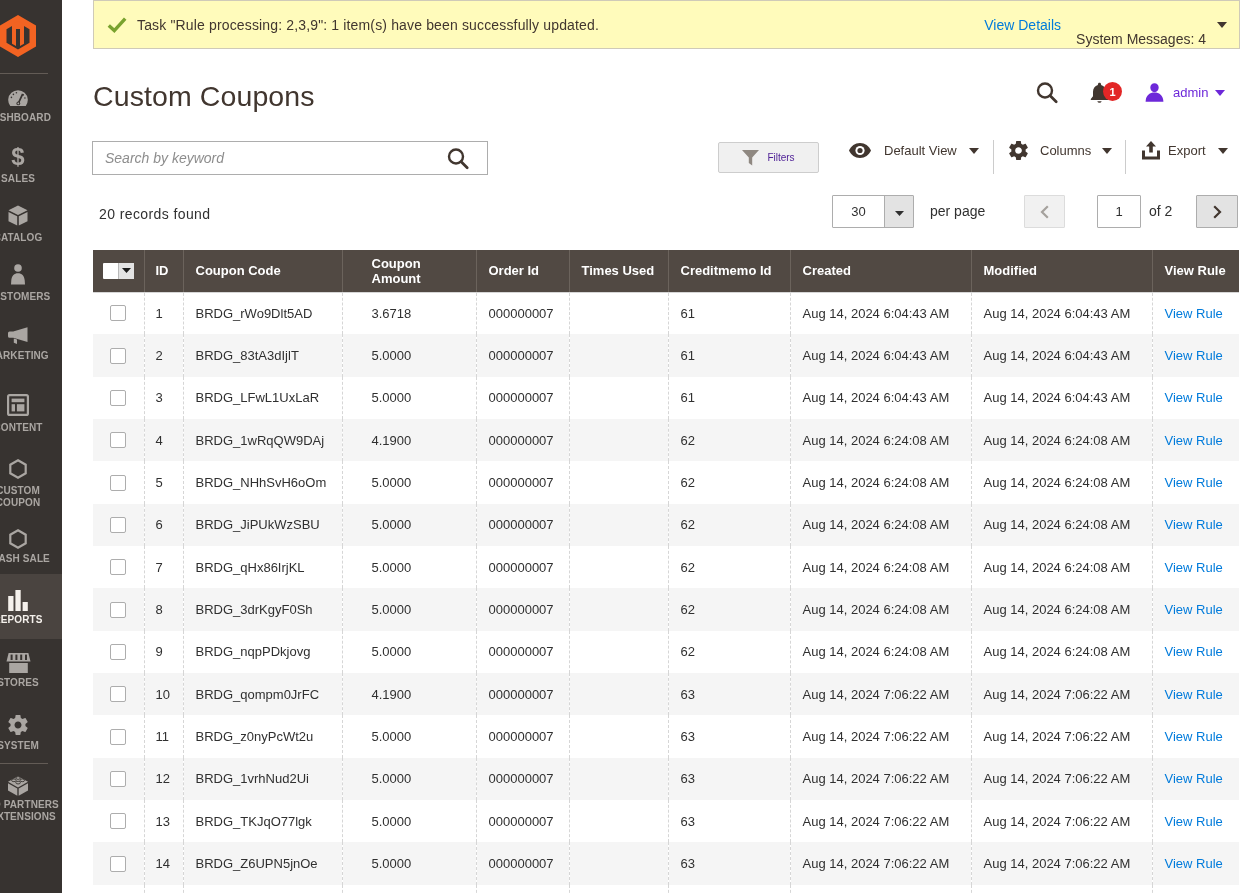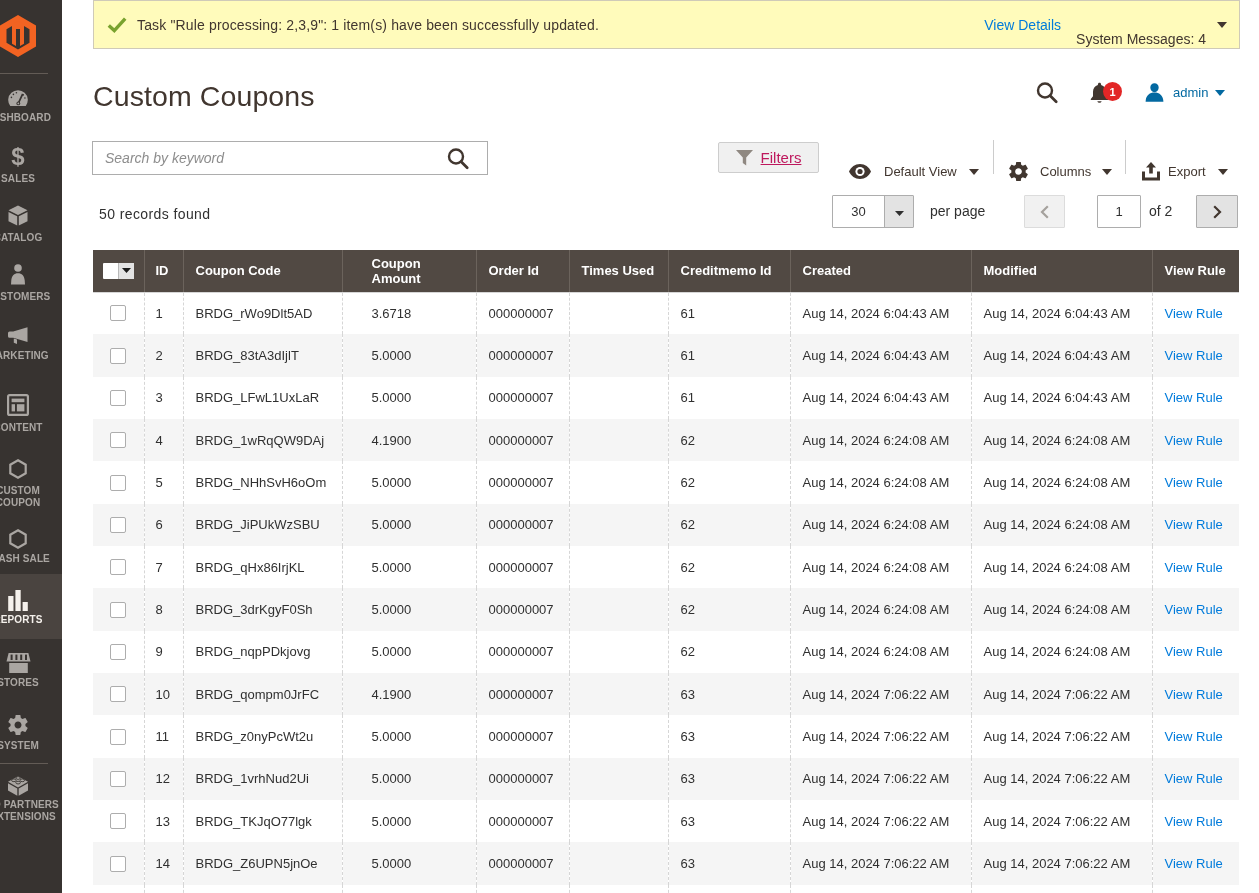--- a/index.html
+++ b/index.html
@@ -46,37 +46,37 @@
   .msg-sys-label { font-size:14px; color:#41362f;margin-top:28px; }
   .msg-sys .caret { margin-left:11px; color:#41362f; display:flex; }
 
   
   .page-title { position:absolute; left:31px; top:82px; font-size:28.5px; font-weight:400; line-height:1; color:#41362f; letter-spacing:0.1px; }
   .hdr-search { position:absolute; left:973px; top:81px; width:24px; height:24px; color:#41362f; cursor:pointer; }
   .hdr-notif { position:absolute; left:1027px; top:82px; width:34px; height:23px; cursor:pointer; }
   .hdr-bell { position:absolute; left:0; top:0; color:#41362f; }
   .hdr-badge { position:absolute; left:14px; top:0; width:19px; height:19px; background:#e22626; border-radius:50%;
     color:#fff; font-size:11px; font-weight:bold; display:flex; align-items:center; justify-content:center; }
-  .hdr-admin { position:absolute; left:1082px; top:82px; height:21px; display:flex; align-items:center; cursor:pointer; color:#0369a1; }
+  .hdr-admin { position:absolute; left:1082px; top:82px; height:21px; display:flex; align-items:center; cursor:pointer; color:#6d28d9; }
   .hdr-admin .usr { display:flex; margin-right:8px; }
   .hdr-admin .nm { font-size:13px; }
   .hdr-admin .caret { margin-left:7px; display:flex; }
 
   
   .search-box { position:absolute; left:30px; top:141px; width:396px; height:34px; border:1px solid #adadad; background:#fff; }
   .search-box input { width:100%; height:100%; border:0; outline:none; padding:0 40px 0 12px; font-family:inherit; font-size:14px; color:#303030; background:transparent; }
   .search-box input::placeholder { font-style:italic; color:#8d8d8d; letter-spacing:0; opacity:1; }
   .search-box .mag { position:absolute; right:17px; top:5px; color:#41362f; cursor:pointer; }
 
   .filters-btn { position:absolute; left:656px; top:142px; width:101px; height:31px; background:#f0f0f0; border:1px solid #cdcdcd;
     border-radius:2px; display:flex; align-items:center; justify-content:center; cursor:default; }
   .filters-btn .fun { display:flex; color:#8f8881; margin-right:8px; }
-  .filters-btn .fl { font-size:15px; color:#be185d;text-decoration:underline; }
-
-  .tb-group { position:absolute; top:156px; height:31px; display:flex; align-items:center; cursor:pointer; color:#41362f; }
+  .filters-btn .fl { font-size:10px; color:#4c1d95; }
+
+  .tb-group { position:absolute; top:135px; height:31px; display:flex; align-items:center; cursor:pointer; color:#41362f; }
   .tb-view { left:787px; }
   .tb-columns { left:945px; }
   .tb-export { left:1080px; }
   .tb-group .glbl { font-size:13px; }
   .tb-group .gic { display:flex; }
   .tb-view .gic { margin-right:13px; }
   .tb-columns .gic { margin-right:10px; }
   .tb-export .gic { margin-right:8px; }
   .tb-group .caret { display:flex; }
   .tb-view .caret { margin-left:12px; }
@@ -405,21 +405,21 @@
           </svg>
         </span>
       <span class="glbl">Export</span>
       <span class="caret">
           <svg width="10" height="6" viewBox="0 0 10 6">
             <path d="M0 0 h10 L5 6 z" fill="currentColor"></path>
           </svg>
         </span>
     </span>
 
-    <div class="records">50 records found</div>
+    <div class="records">20 records found</div>
 
     <div class="pager">
       <span class="pp-select">
         <span class="pp-value">30</span>
         <span class="pp-caretzone">
             <span class="caret"><svg width="9" height="5" viewBox="0 0 9 5">
                 <path d="M0 0 h9 L4.5 5 z" fill="currentColor"></path>
               </svg></span>
           </span>
       </span>

